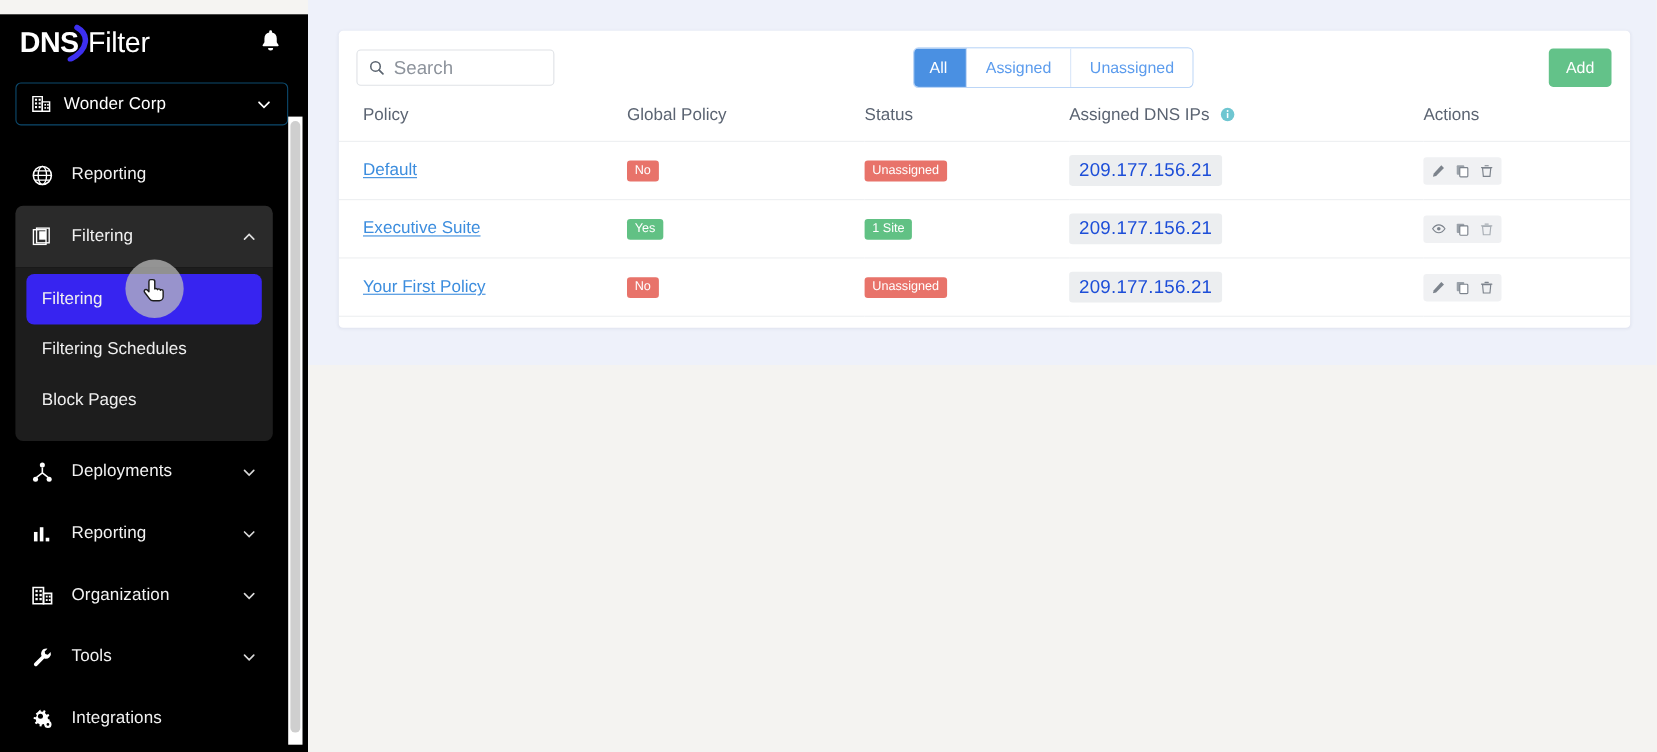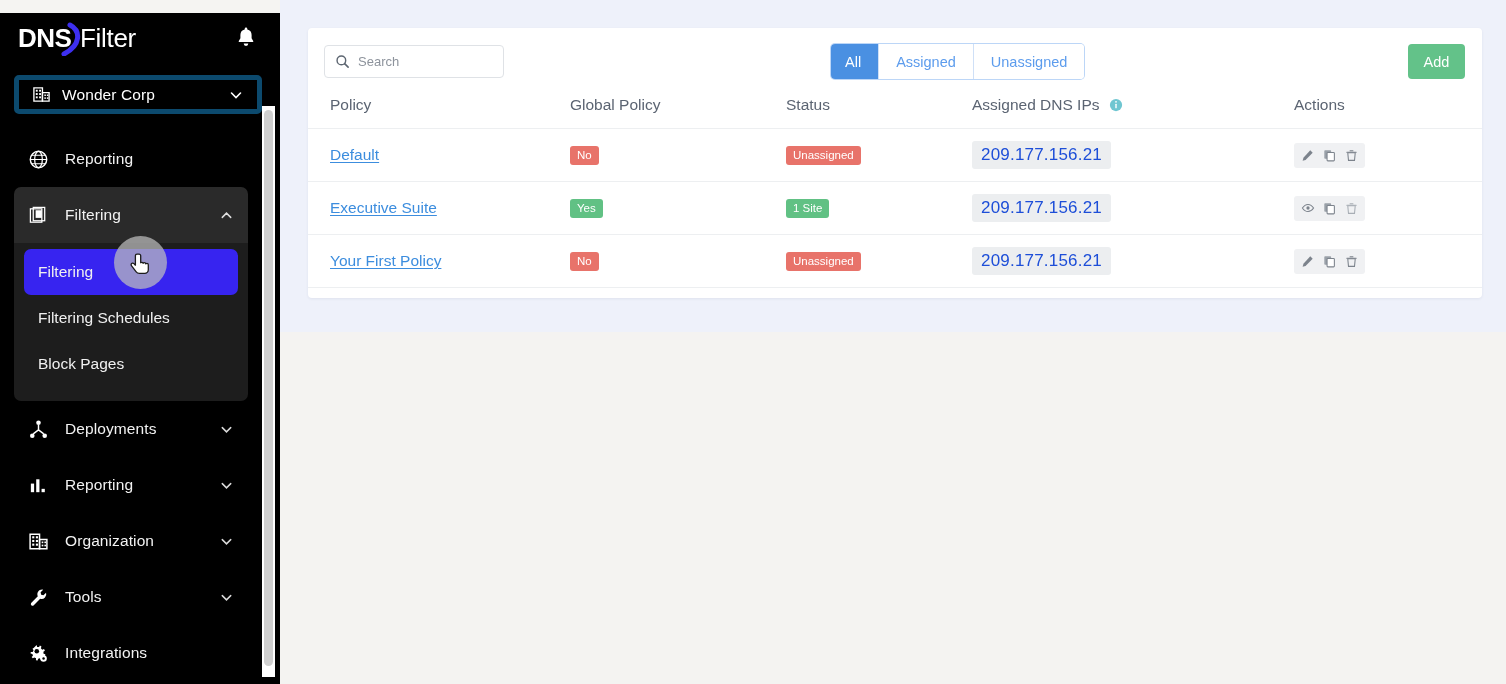--- a/index.html
+++ b/index.html
@@ -31,21 +31,21 @@
     background: #e9e9e9;
   }
   .sb-head {
     position: relative; height: 48px; padding: 12px 16px 0 18px;
   }
   .logo { position: absolute; left: 18px; top: 9px; width: 160px; height: 34px; }
   .bell { position: absolute; left: 234px; top: 12px; width: 24px; height: 24px; }
 
   .org-select {
     position: absolute; left: 14px; top: 62px; width: 248px; height: 39px;
-    border: 5px solid #0c4a6e; border-radius: 5px;
+    border: 1px solid #0c4a6e; border-radius: 5px;
     display: flex; align-items: center; padding: 0 13px; gap: 11px;
   }
   .org-name { color: #ffffff; font-size: 15.5px; letter-spacing: .1px; flex: 1; }
 
   .nav { position: absolute; left: 0; top: 118px; width: 262px; }
   .nav-item {
     position: relative; height: 56px; margin: 0 14px;
     display: flex; align-items: center; gap: 16px;
     padding: 0 14px; border-radius: 7px;
     color: #f2f2f2; font-size: 15.5px; letter-spacing: .1px;
@@ -91,21 +91,21 @@
   }
 
   .toolbar { position: relative; height: 62px; }
   .search-box {
     position: absolute; left: 16px; top: 17px; width: 180px; height: 33px;
     border: 1px solid #dfe2e6; border-radius: 4px;
     display: flex; align-items: center; gap: 8px; padding: 0 10px;
     background: #fff;
   }
   .search-box input {
-    border: 0; outline: 0; font-size: 13px; color: #3c4450;
+    border: 0; outline: 0; font-size: 17px; color: #3c4450;
     font-family: "Liberation Sans", sans-serif; width: 130px; background: transparent;
   }
   .search-box input::placeholder { color: #8d939c; }
 
   .seg {
     position: absolute; left: 523px; top: 16px; height: 35px; display: flex;
     border-radius: 4px; overflow: hidden;
     box-shadow: 0 0 0 1px #bcd6f7;
   }
   .seg button {

